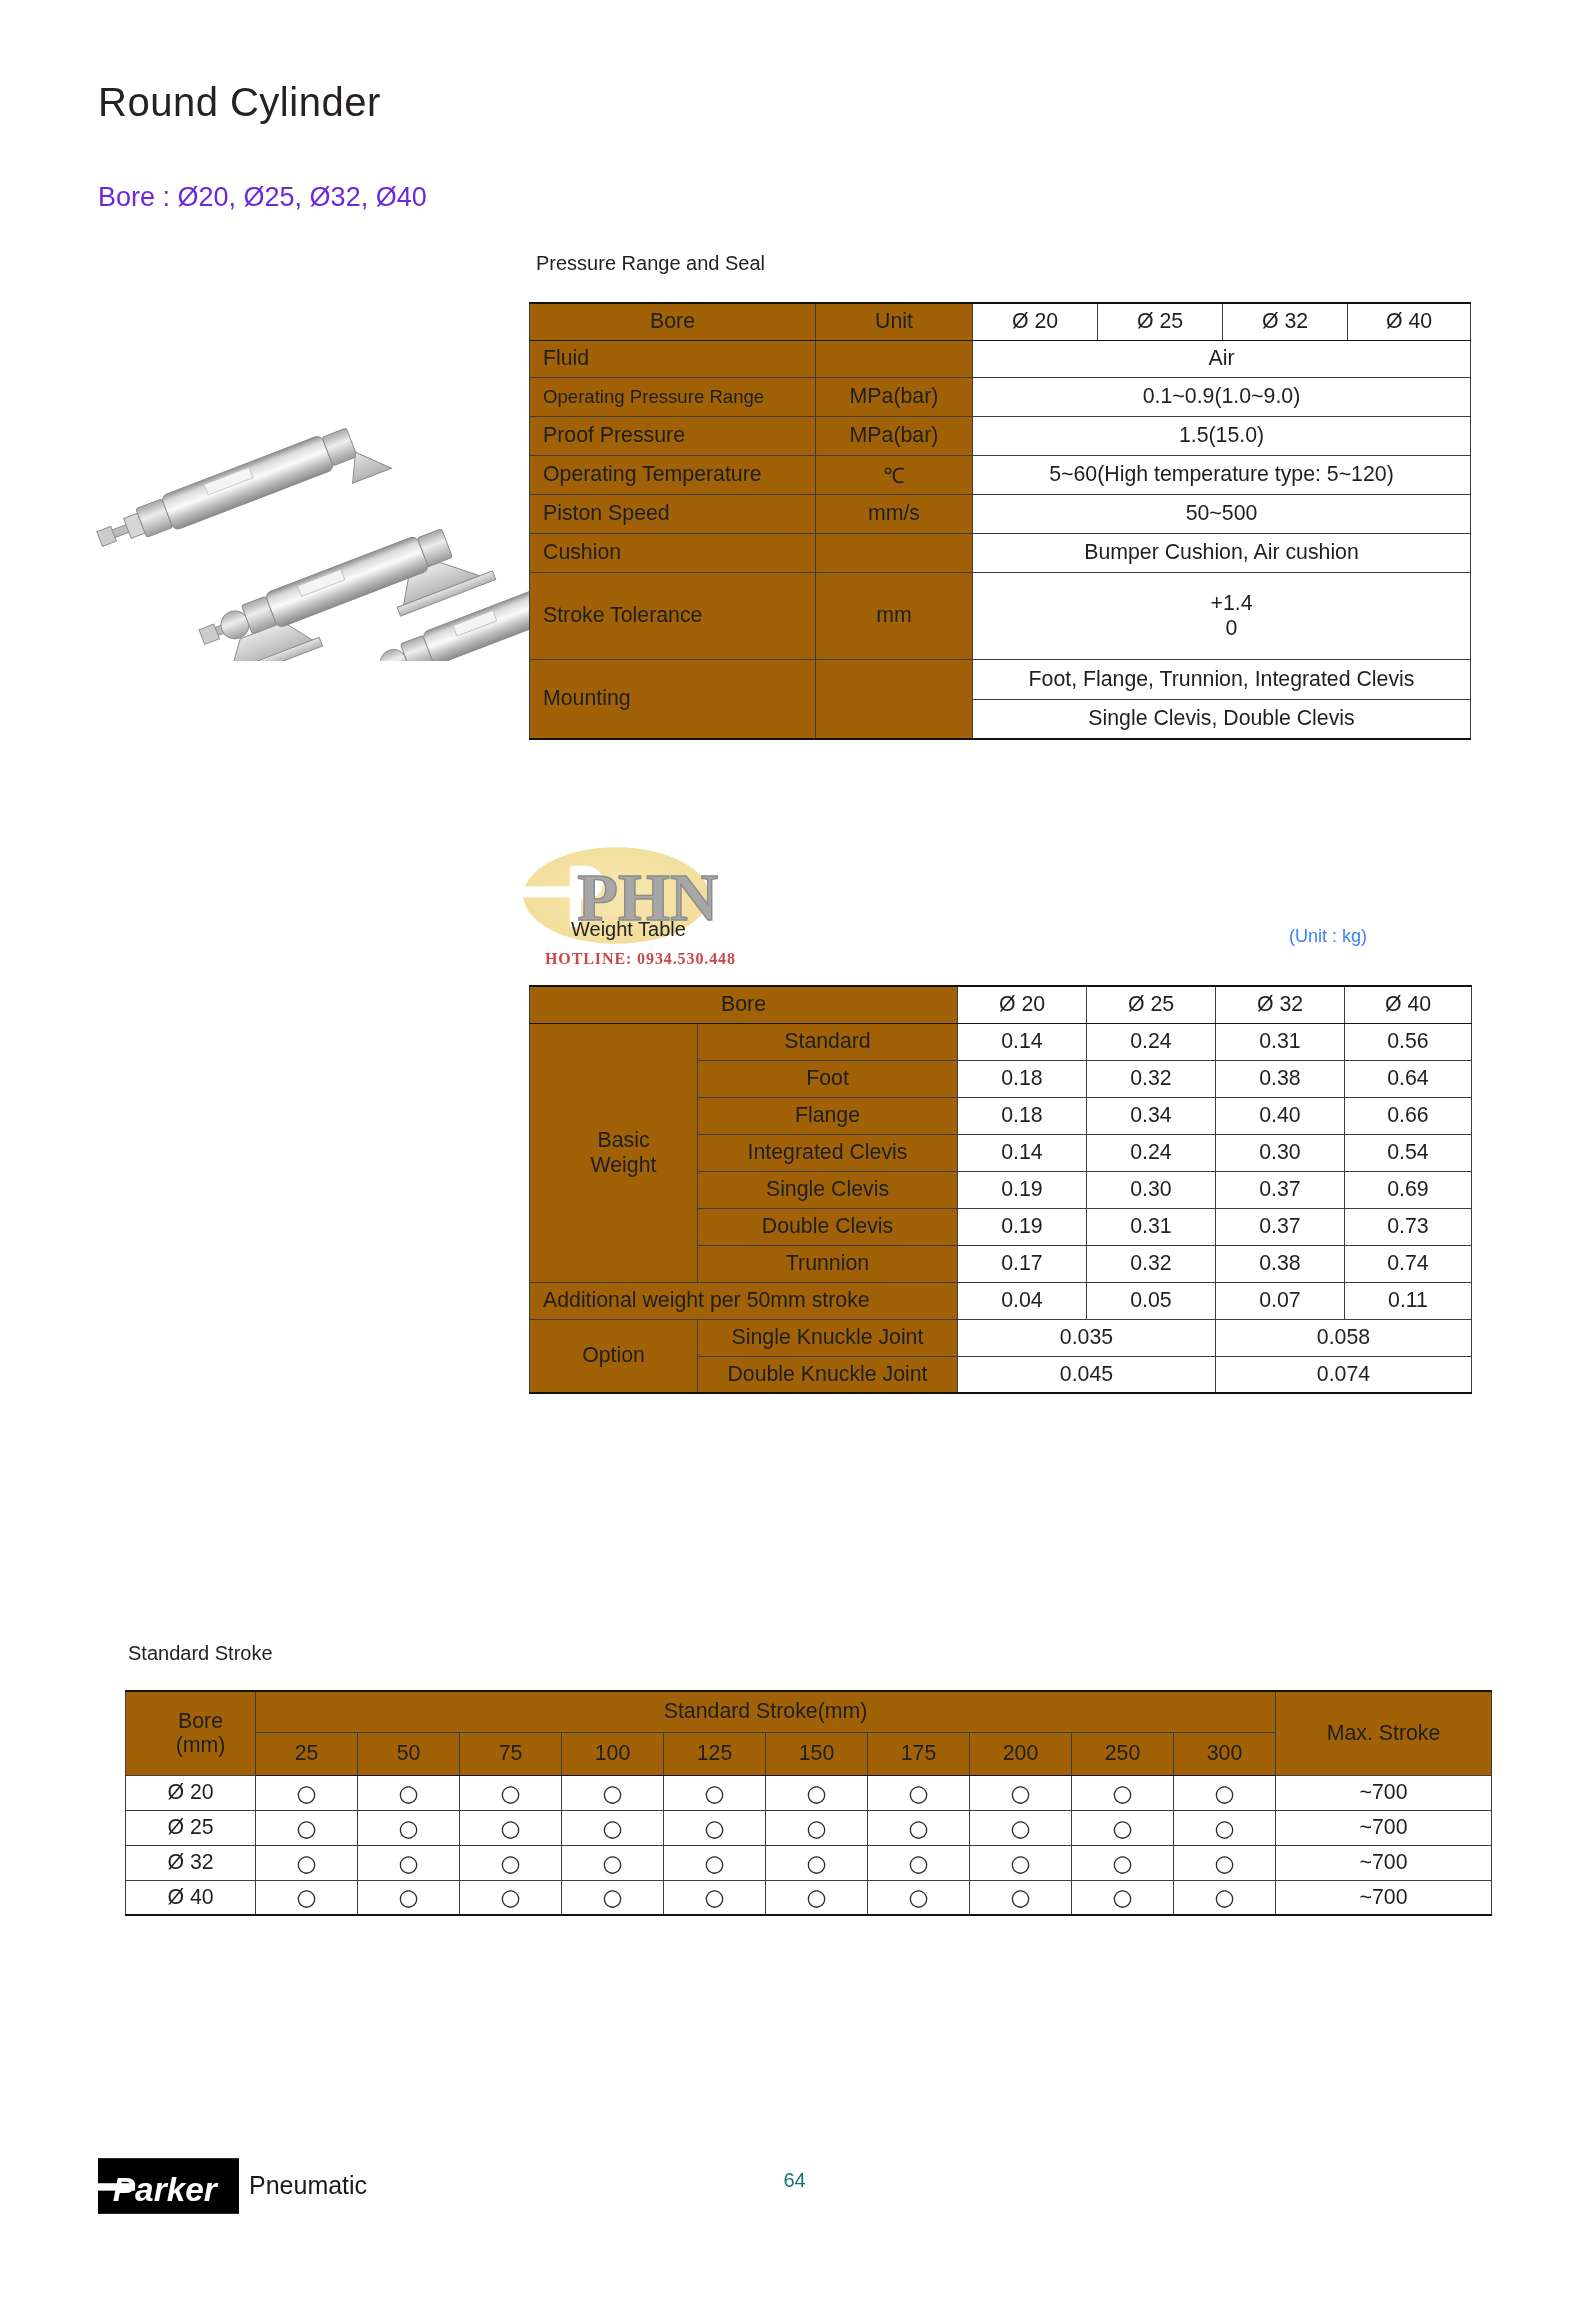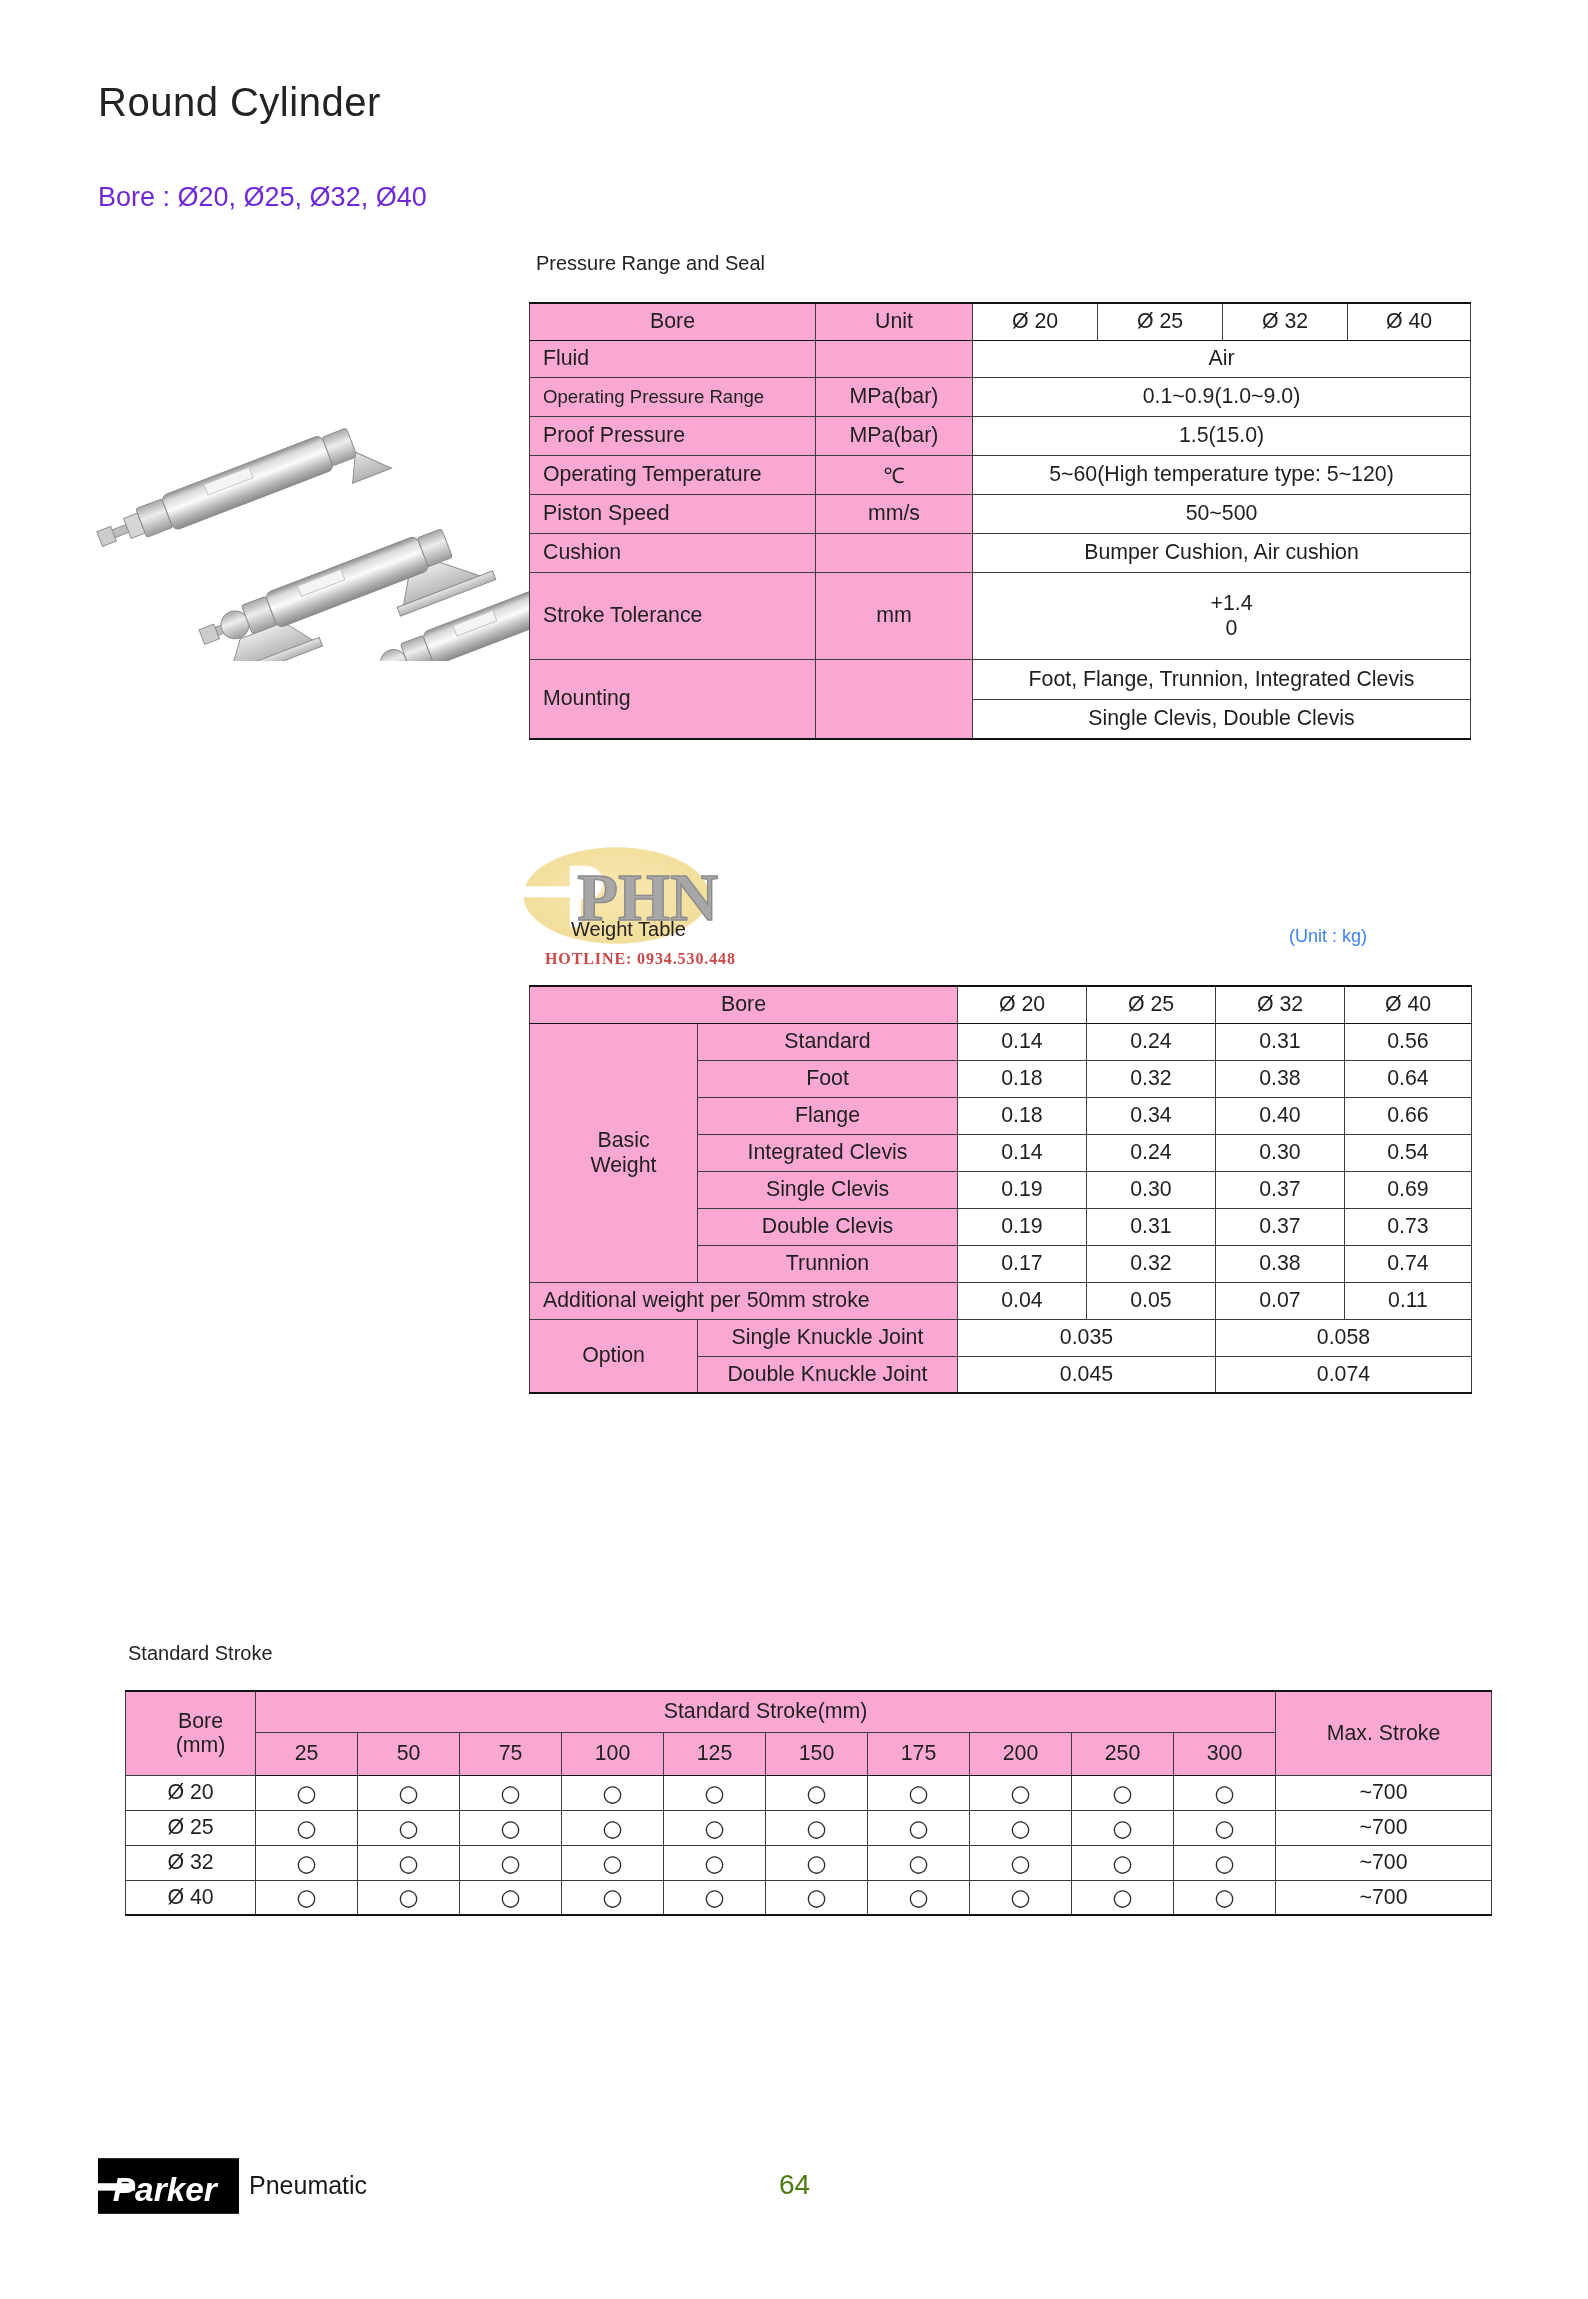--- a/index.html
+++ b/index.html
@@ -9,33 +9,33 @@
 
   .title{font-size:40px;letter-spacing:0.5px;color:#262222;}
   .subtitle{font-size:27px;color:#6d28d9;}
   .sec-head{font-size:20px;color:#262222;}
   .unit-note{font-size:18px;color:#3b82f6;text-align:left;}
 
   table{border-collapse:collapse;table-layout:fixed;background:#fff;}
   table.t{border:0.9px solid #3c3c3c;border-top:2.8px solid #121212;border-bottom:2.8px solid #121212;}
   td,th{border:0.9px solid #3c3c3c;font-weight:400;font-size:21.3px;text-align:center;
         vertical-align:middle;padding:0;color:#1f1f1f;overflow:hidden;}
-  .g{background:#f9a8d4;}
+  .g{background:#a16207;}
   .l{text-align:left;padding-left:13px;}
   .sm{font-size:18.6px;}
   .pre{white-space:pre-line;line-height:1.15;padding-left:20px;}
   tr.hdr td, tr.hdr th{border-bottom:1.9px solid #121212;}
   tr.thick td{border-top:1.9px solid #121212;}
   .h40{height:37px;}.h42{height:39px;padding-left:48px;}.h43{height:40px;}.h94{height:87px;}
   .h44{height:41px;}.h46{height:43px;}.h38{height:35px;}
   .mark{font-size:23px;color:#2a2a2a;font-family:"DejaVu Sans",sans-serif;}
 
   .wm-hotline{font-family:"Liberation Serif",serif;font-weight:bold;font-size:16px;color:#cc4747;letter-spacing:0.9px;}
   .footer-division{font-size:25px;color:#1a1a1a;}
-  .page-number{font-size:28px;color:#4d7c0f;text-align:center;width:1589px;}
+  .page-number{font-size:20px;color:#0f766e;text-align:center;width:1589px;}
 </style>
 </head>
 <body>
 
 <div class="page">
 
   <div class="abs title" style="left:98px;top:80px;">Round Cylinder</div>
   <div class="abs subtitle" style="left:98px;top:182px;">Bore : Ø20, Ø25, Ø32, Ø40</div>
 
   <svg class="abs" style="left:88px;top:373px;" width="501" height="288" viewBox="0 0 540 310">

